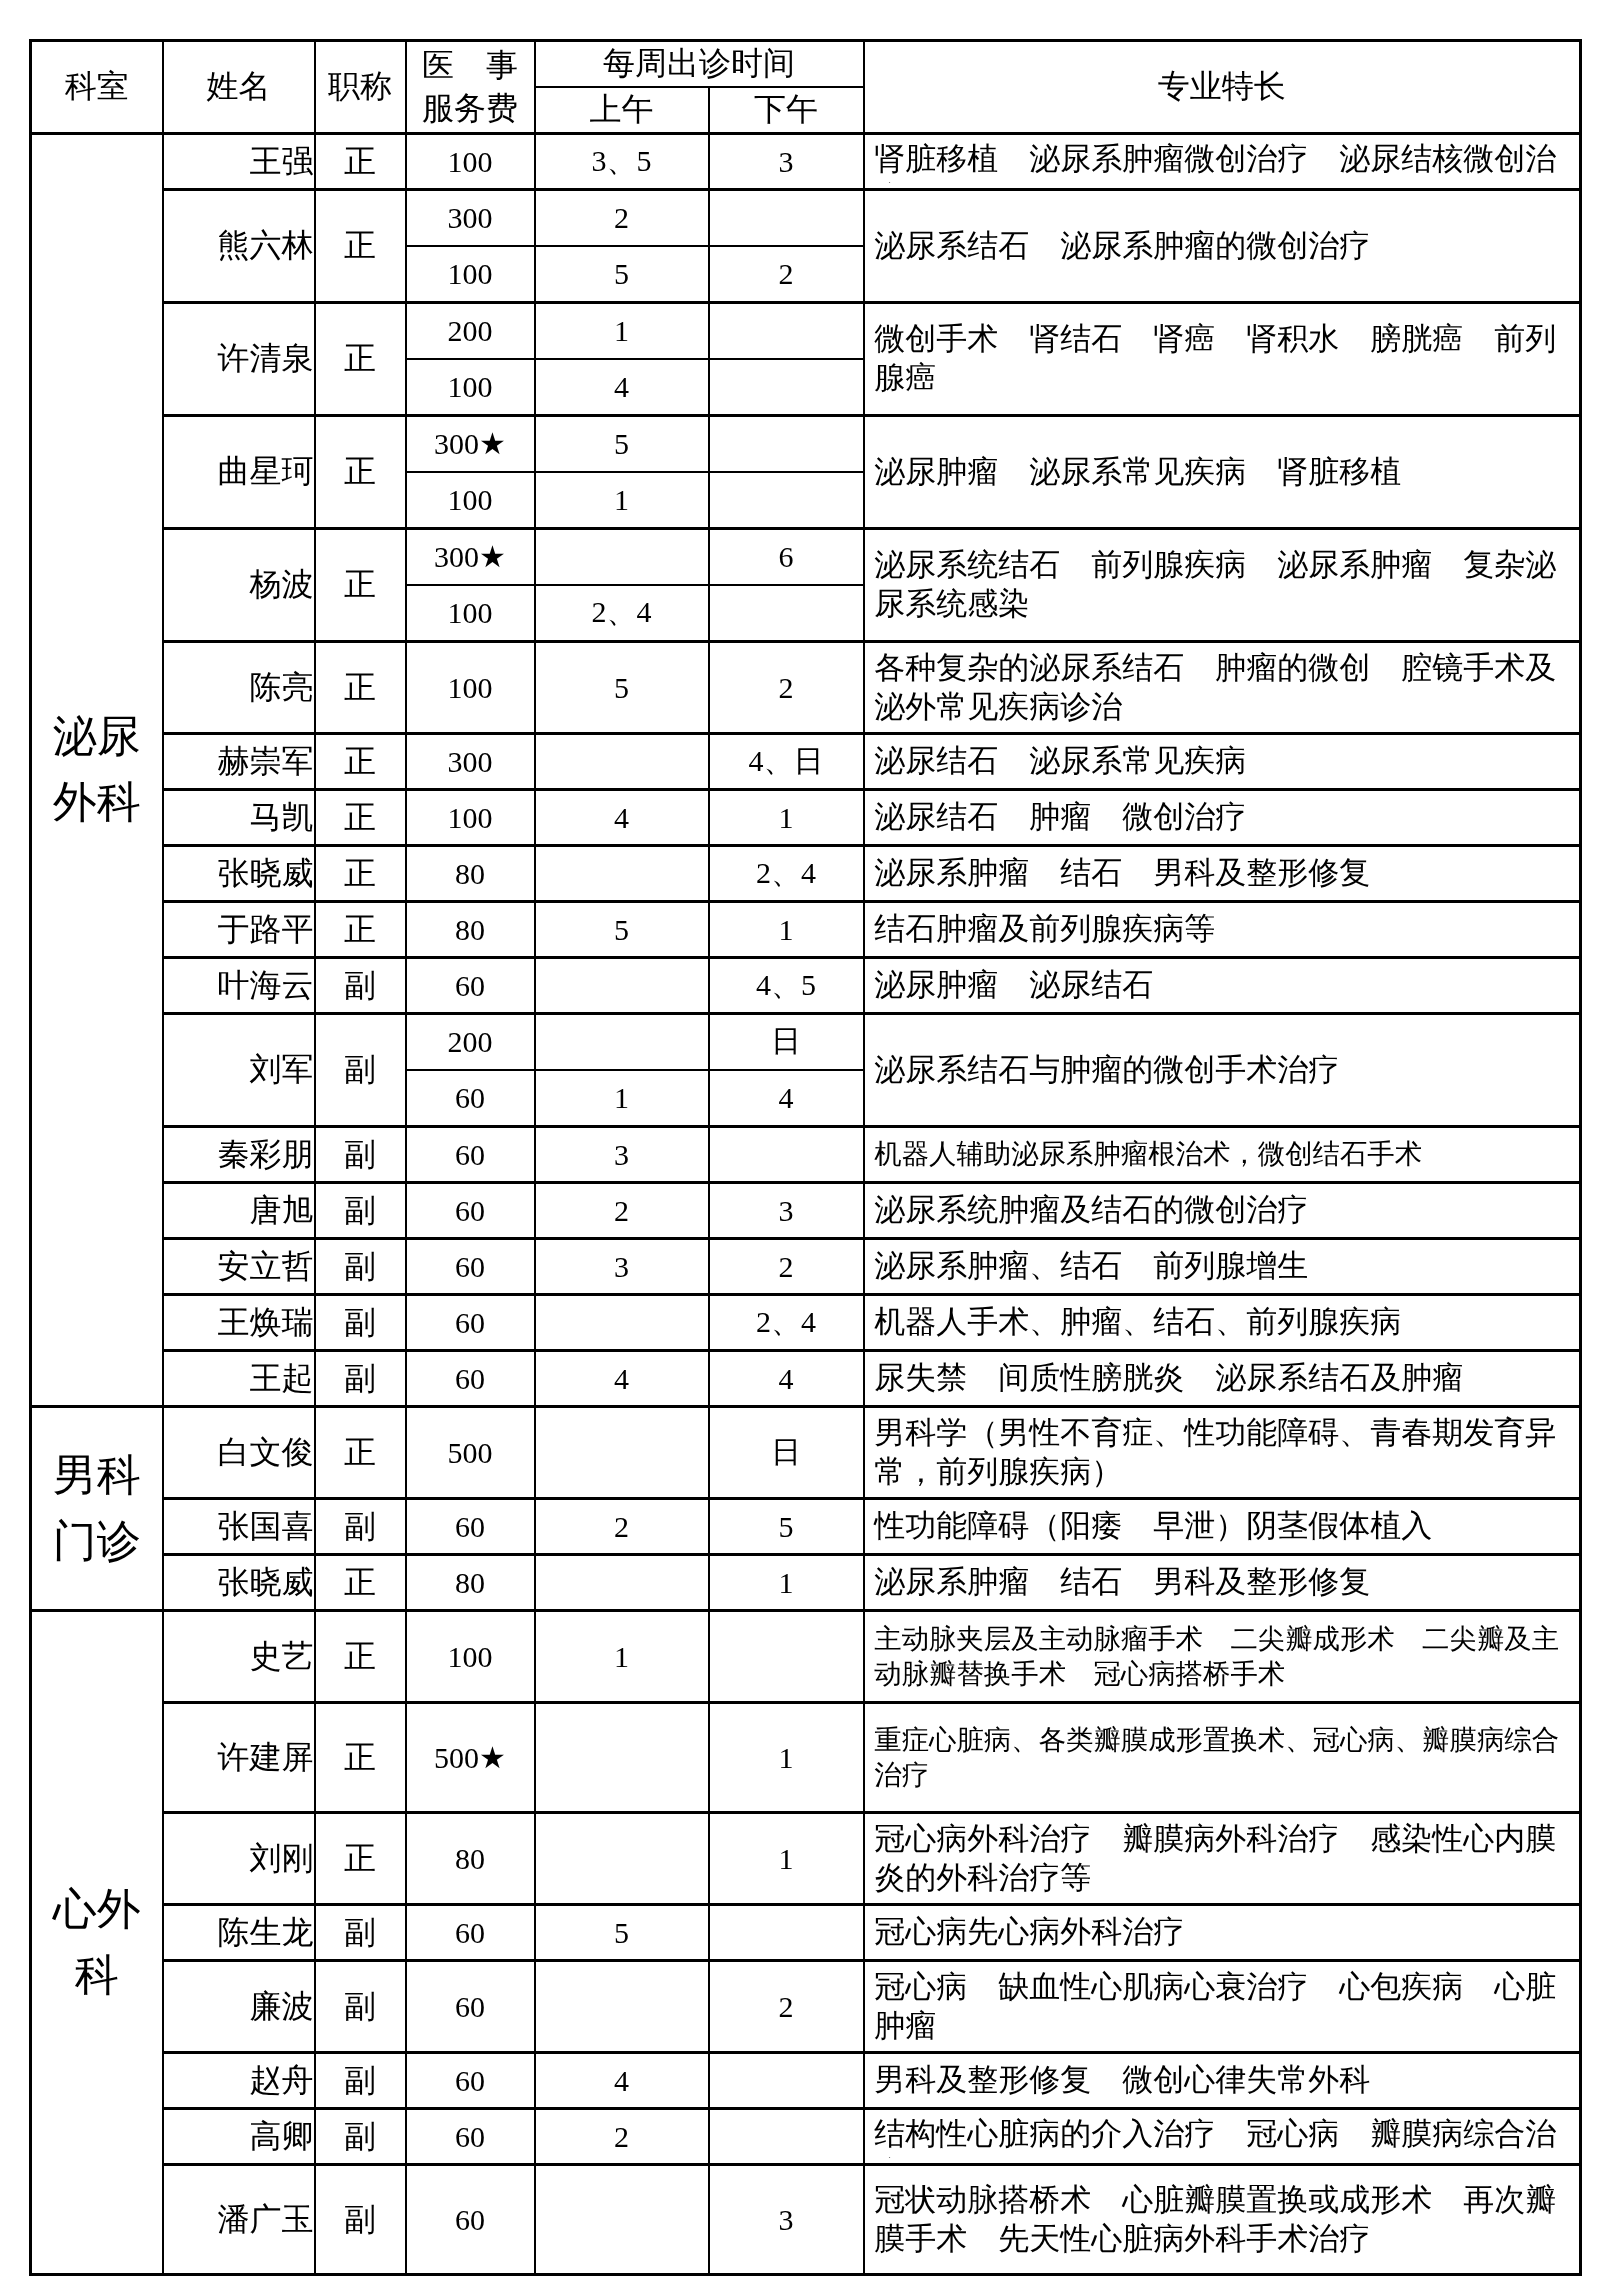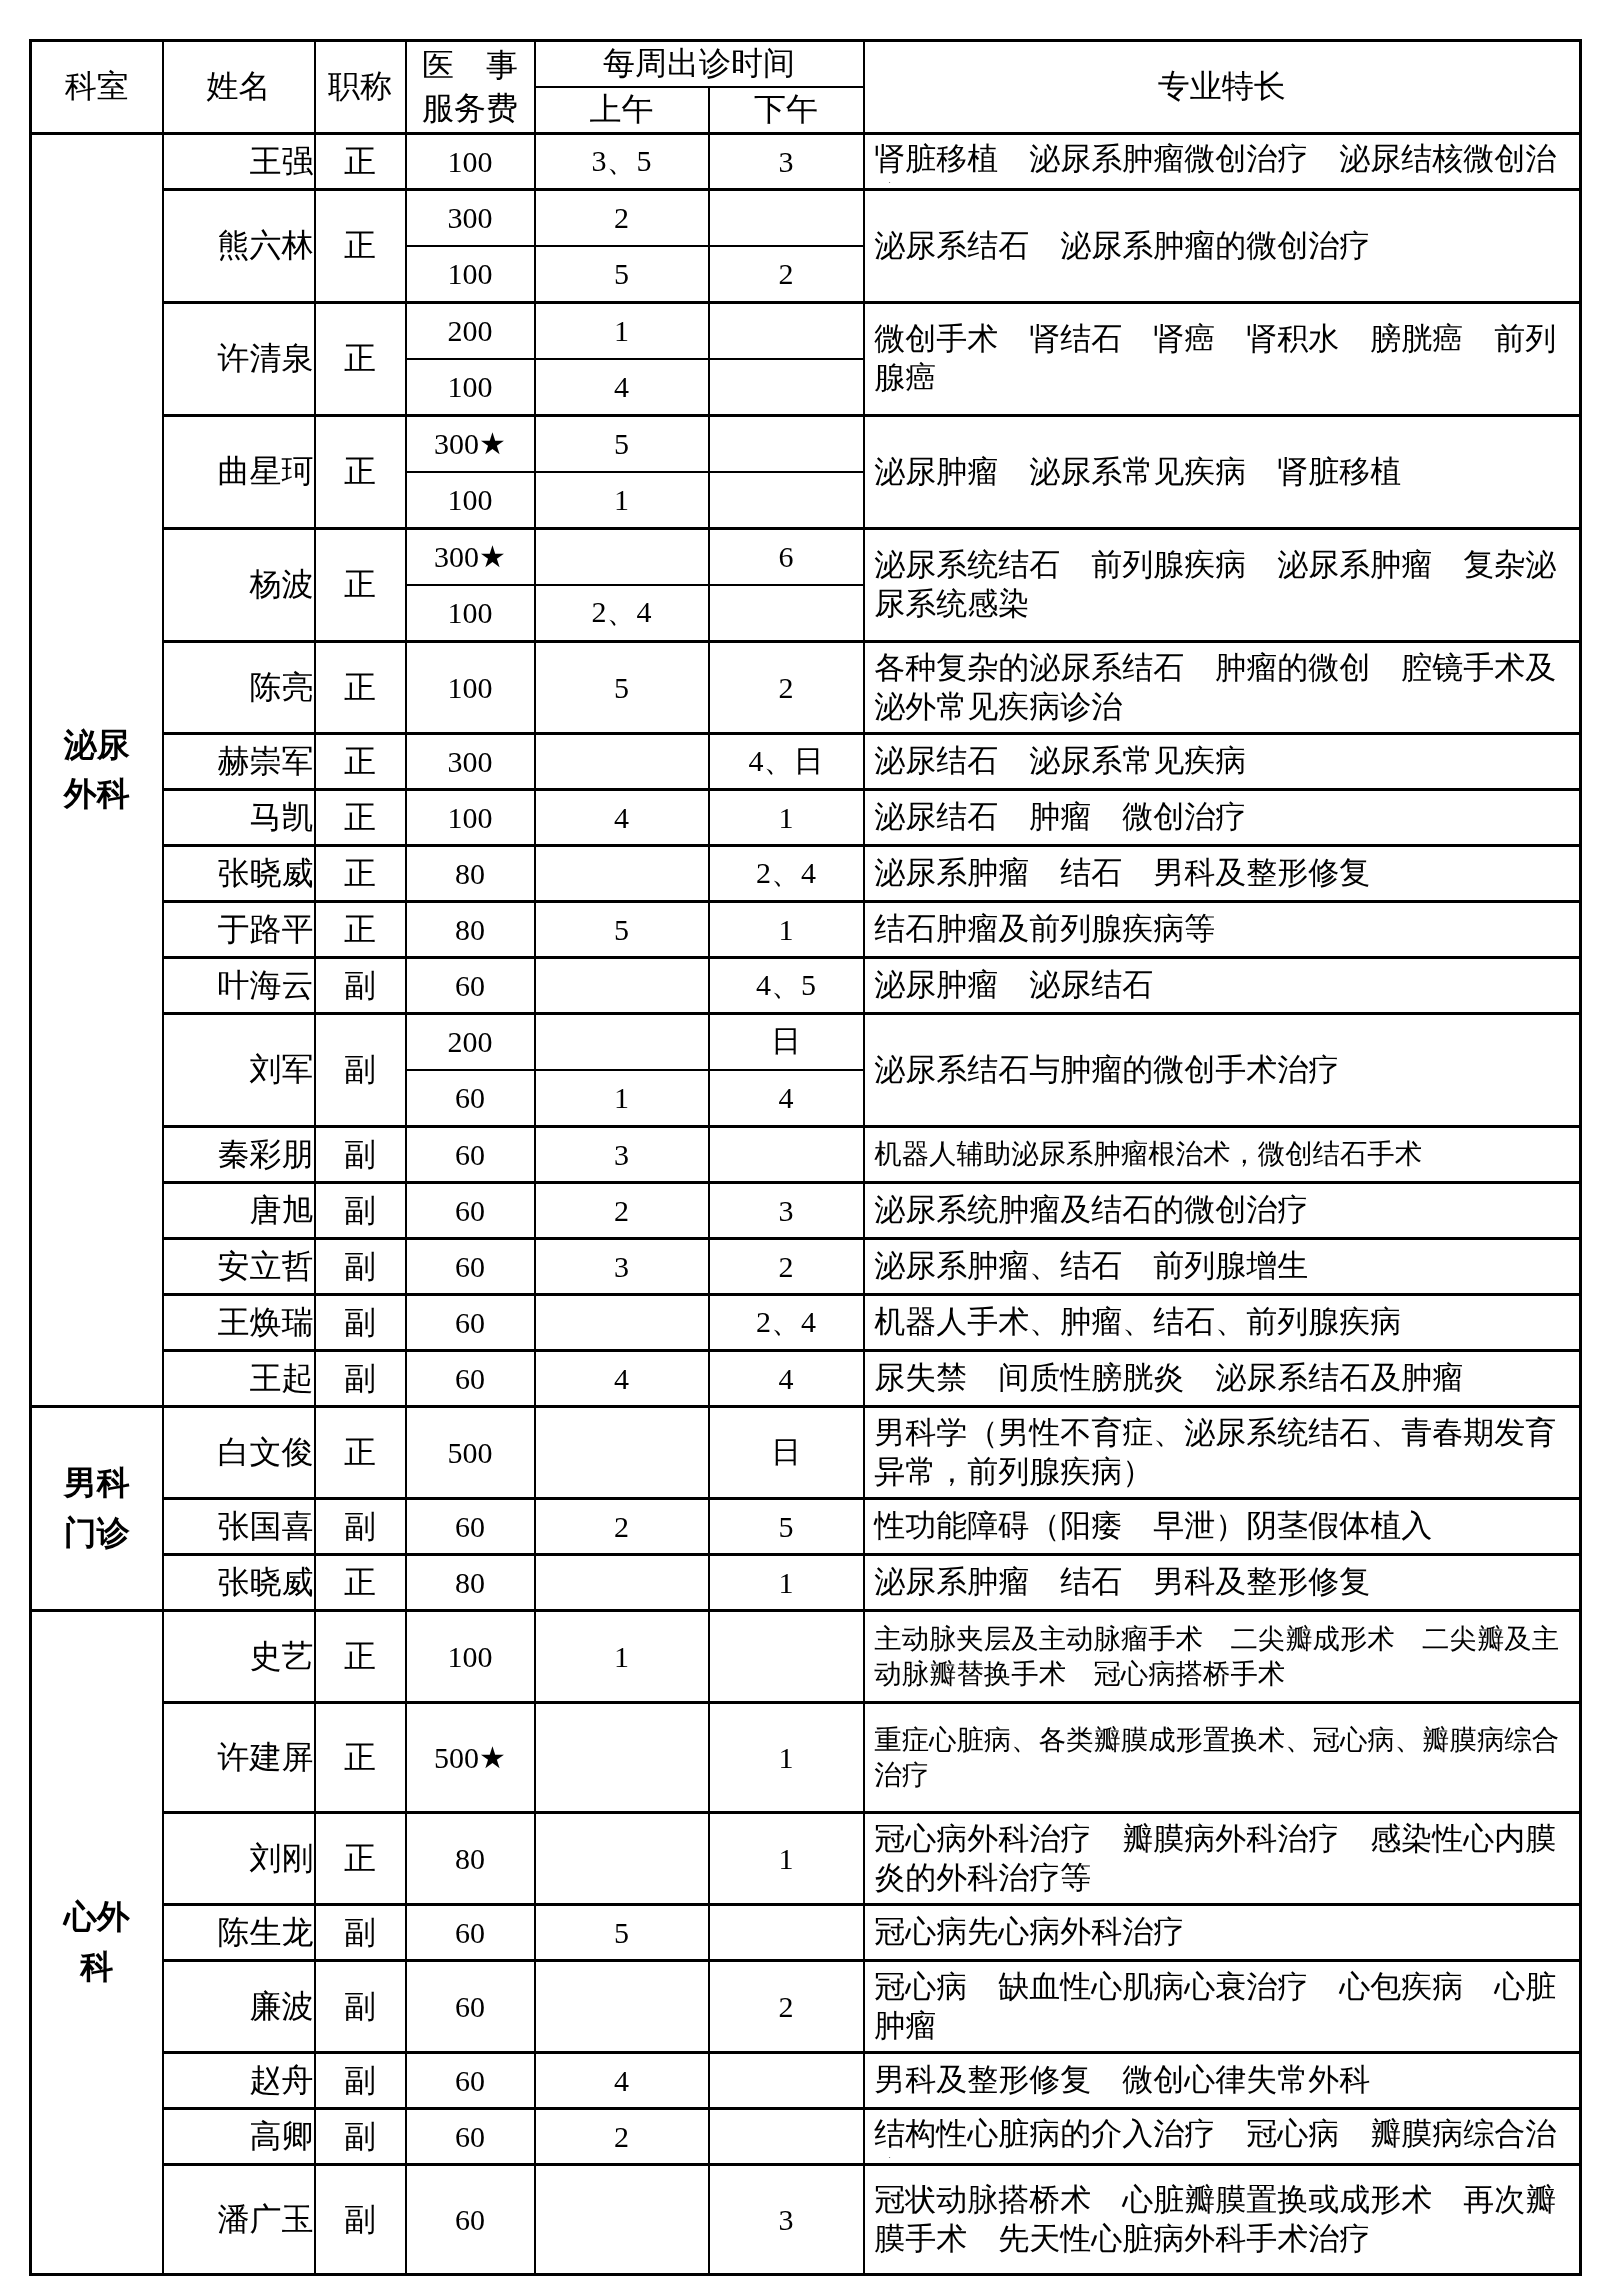--- a/index.html
+++ b/index.html
@@ -18,21 +18,21 @@
     padding:0;
     text-align:center;vertical-align:middle;
     font-size:31px;font-weight:normal;
     overflow:hidden;
     font-family:"Liberation Serif","DejaVu Serif",serif;
   }
   tr.sect>td{border-top:3.9px solid #000;}
   tr.sub>td{border-top:2px solid #000;}
   thead th{font-size:32px;}
   .pre{white-space:pre-line;line-height:1.35;border-radius:9px;}
-  td.dept{font-size:33px;line-height:1.5;white-space:pre-line;font-weight:bold;}
+  td.dept{font-size:44px;line-height:1.5;white-space:pre-line;}
   td.nm{font-size:32px;text-align:right;}
   td.tt{font-size:32px;}
   td.fee{font-size:30px;margin-left:44px;}
   td.tm{font-size:30px;}
   td.spec{
     text-align:left;vertical-align:middle;
     padding:2px 5.9px 2px 9.8px;
     font-size:31px;line-height:1.25;
   }
   td.spec.sm{font-size:27.4px;}
@@ -236,21 +236,21 @@
     </tr>
 
     <tr class="sect" style="height:92px">
       <td class="dept" rowspan="3">男科
 门诊</td>
       <td class="nm">白文俊</td>
       <td class="tt">正</td>
       <td class="fee">500</td>
       <td class="tm"></td>
       <td class="tm">日</td>
-      <td class="spec">男科学（男性不育症、泌尿系统结石、青春期发育异常，前列腺疾病）</td>
+      <td class="spec">男科学（男性不育症、性功能障碍、青春期发育异常，前列腺疾病）</td>
     </tr>
     <tr class="sect" style="height:56px">
       <td class="nm">张国喜</td>
       <td class="tt">副</td>
       <td class="fee">60</td>
       <td class="tm">2</td>
       <td class="tm">5</td>
       <td class="spec">性功能障碍（阳痿　早泄）阴茎假体植入</td>
     </tr>
     <tr class="sect" style="height:56px">

